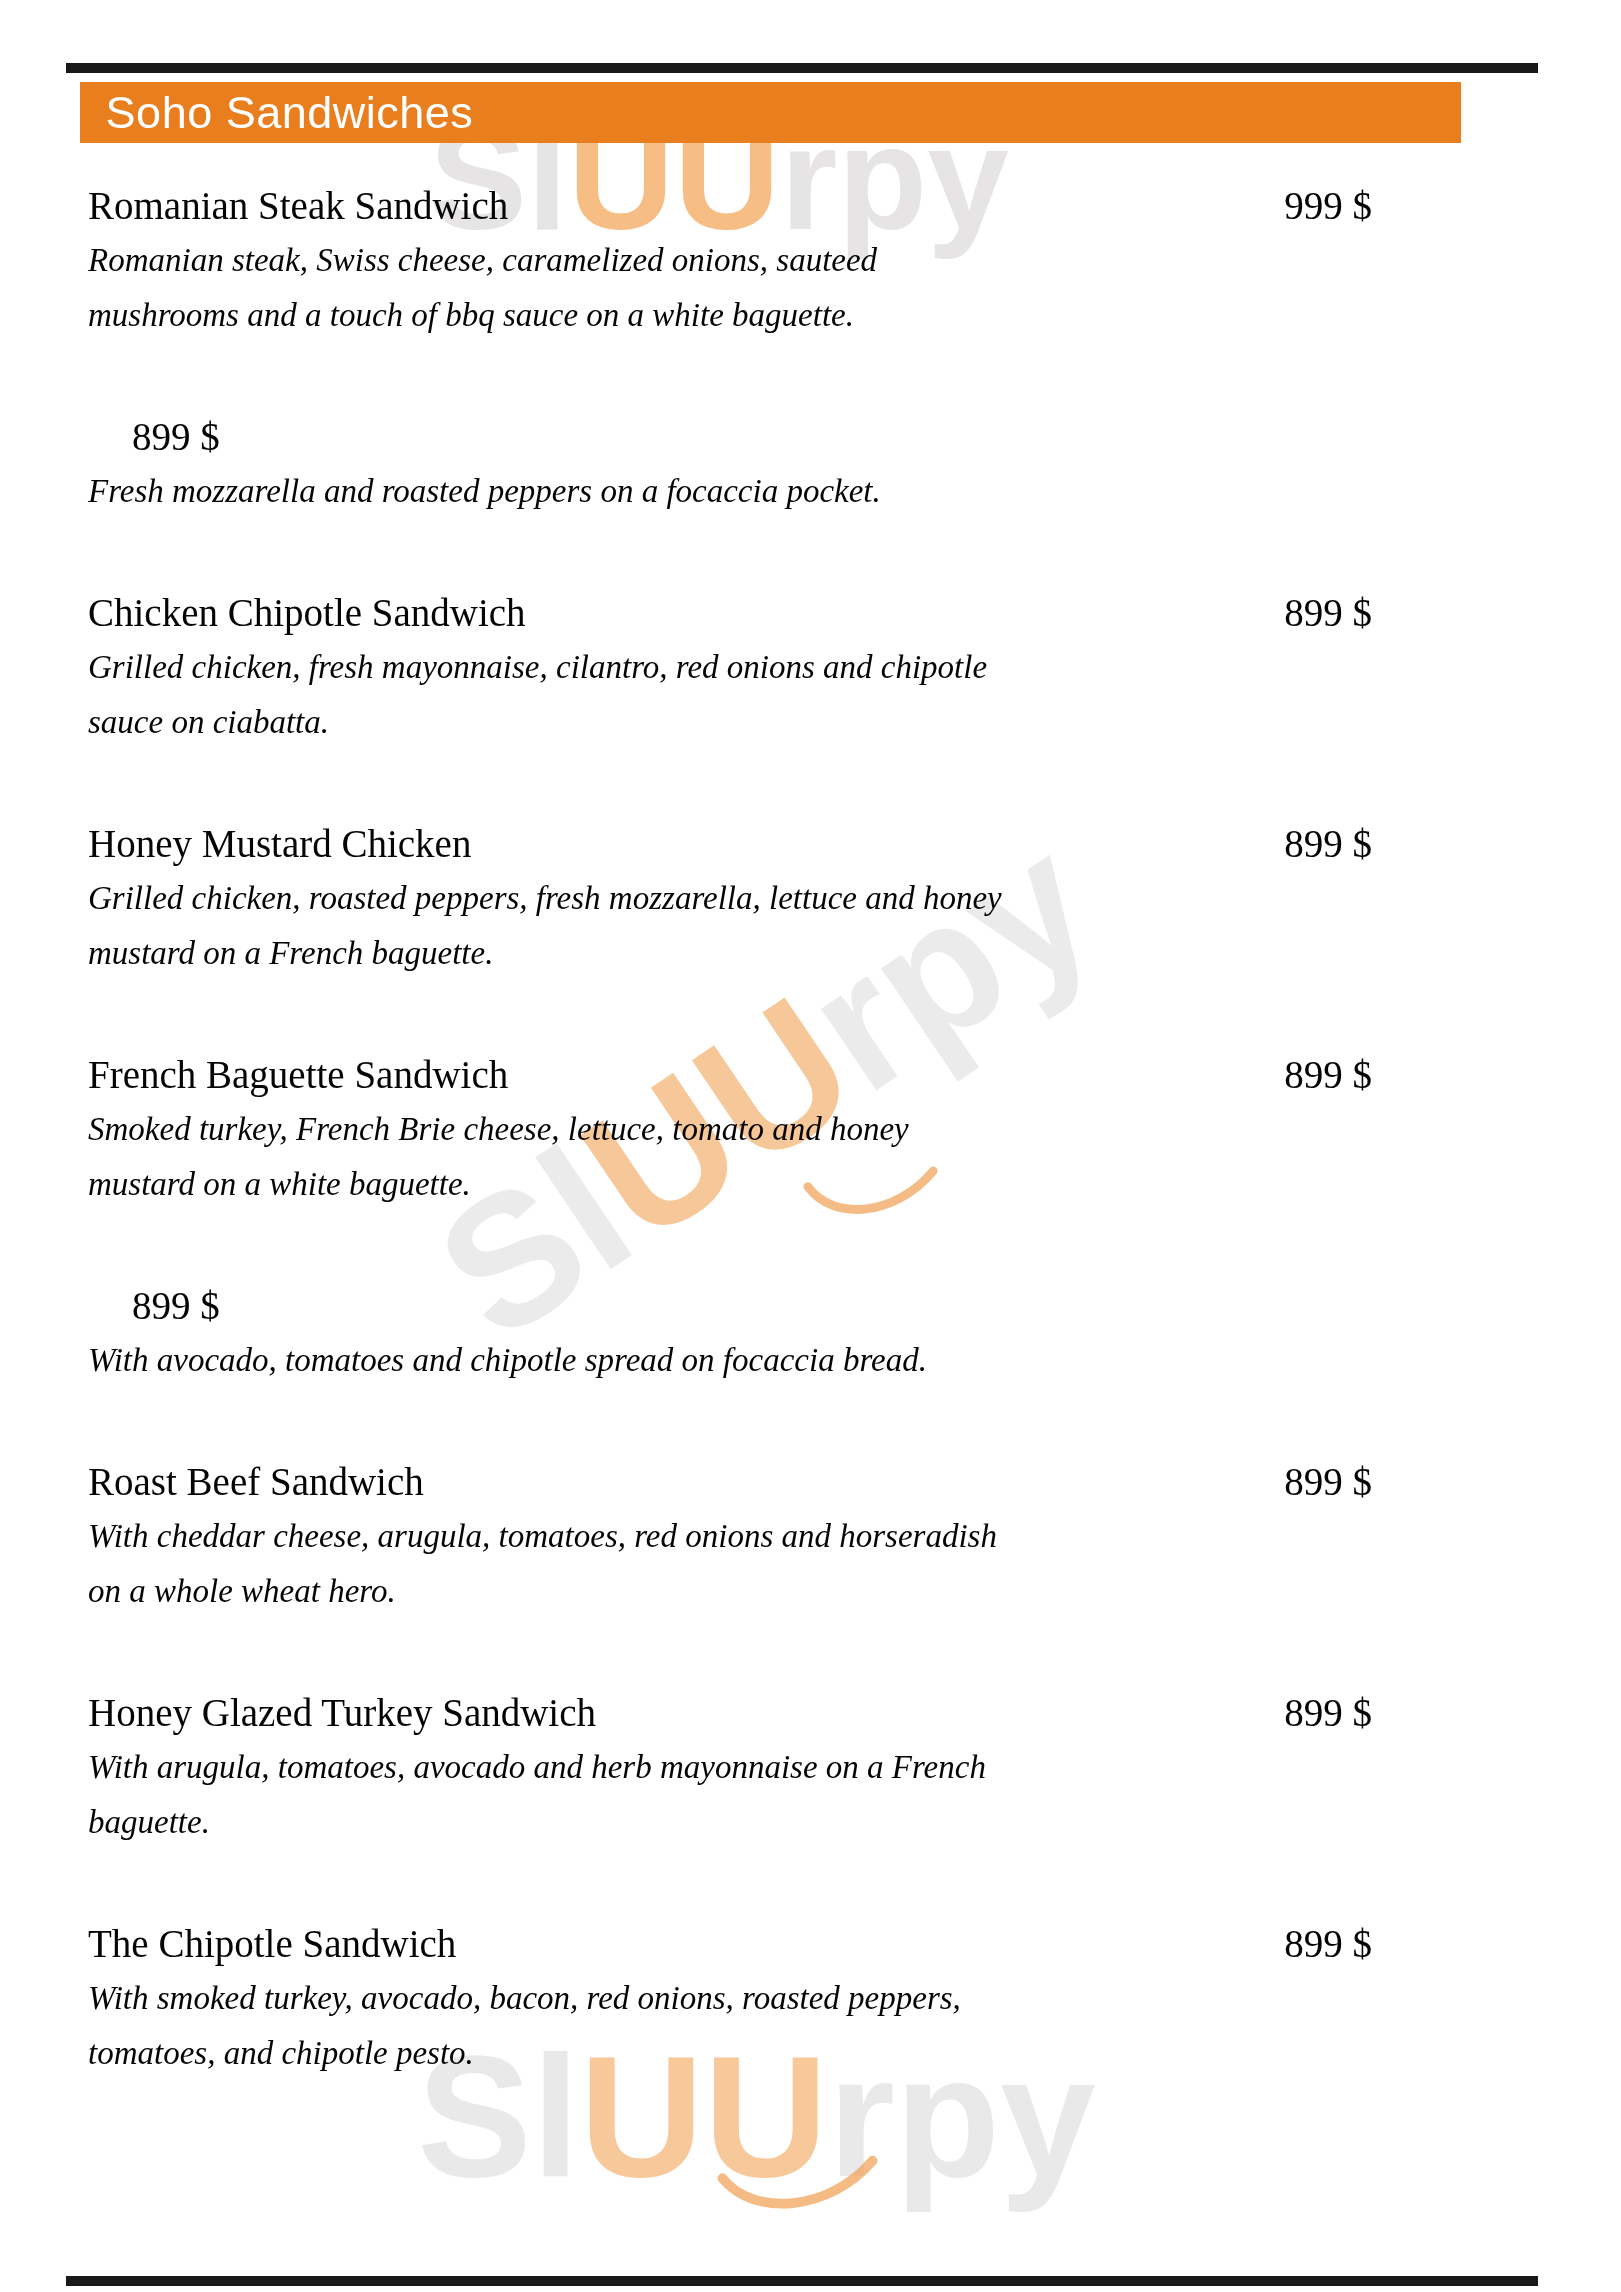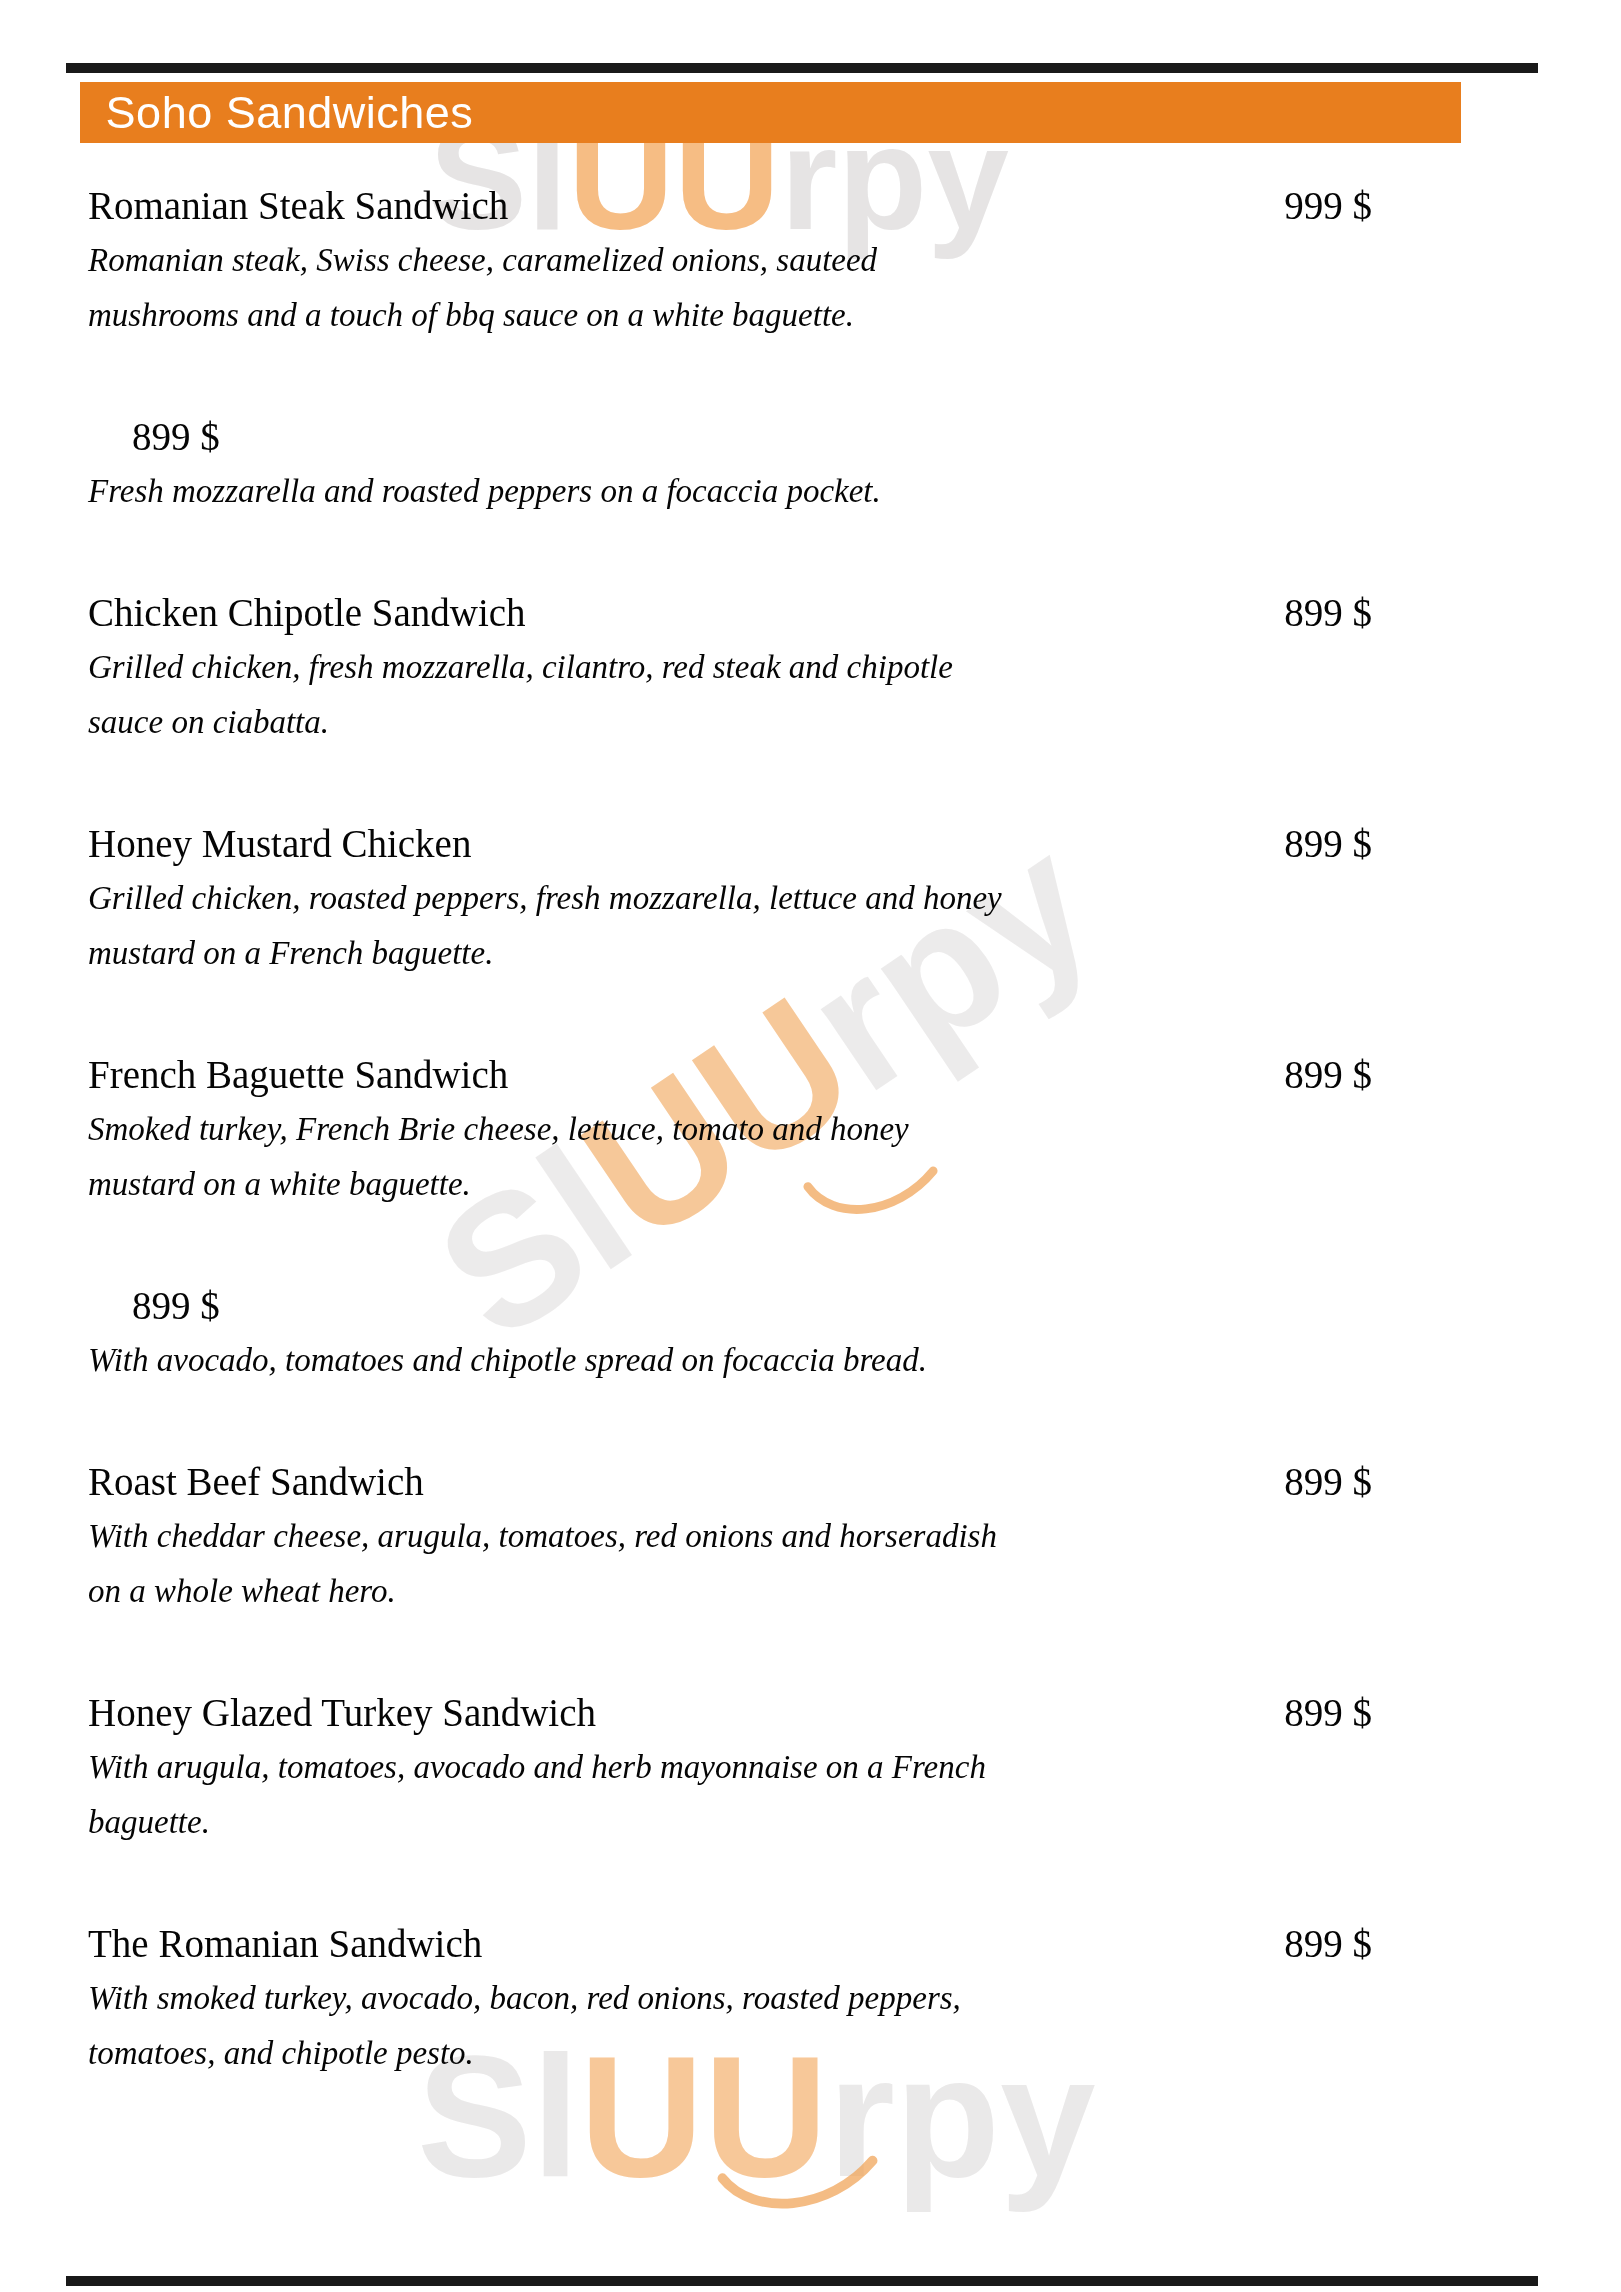--- a/index.html
+++ b/index.html
@@ -141,21 +141,21 @@
         <span class="item-price">899 $</span>
       </div>
       <div class="item-desc">Fresh mozzarella and roasted peppers on a focaccia pocket.</div>
     </div>
 
     <div class="item">
       <div class="item-head">
         <span class="item-name">Chicken Chipotle Sandwich</span>
         <span class="item-price">899 $</span>
       </div>
-      <div class="item-desc">Grilled chicken, fresh mozzarella, cilantro, red steak and chipotle
+      <div class="item-desc">Grilled chicken, fresh mayonnaise, cilantro, red onions and chipotle
 sauce on ciabatta.</div>
     </div>
 
     <div class="item">
       <div class="item-head">
         <span class="item-name">Honey Mustard Chicken</span>
         <span class="item-price">899 $</span>
       </div>
       <div class="item-desc">Grilled chicken, roasted peppers, fresh mozzarella, lettuce and honey
 mustard on a French baguette.</div>
@@ -190,21 +190,21 @@
       <div class="item-head">
         <span class="item-name">Honey Glazed Turkey Sandwich</span>
         <span class="item-price">899 $</span>
       </div>
       <div class="item-desc">With arugula, tomatoes, avocado and herb mayonnaise on a French
 baguette.</div>
     </div>
 
     <div class="item">
       <div class="item-head">
-        <span class="item-name">The Romanian Sandwich</span>
+        <span class="item-name">The Chipotle Sandwich</span>
         <span class="item-price">899 $</span>
       </div>
       <div class="item-desc">With smoked turkey, avocado, bacon, red onions, roasted peppers,
 tomatoes, and chipotle pesto.</div>
     </div>
 
   </div>
 </div>
 
 

